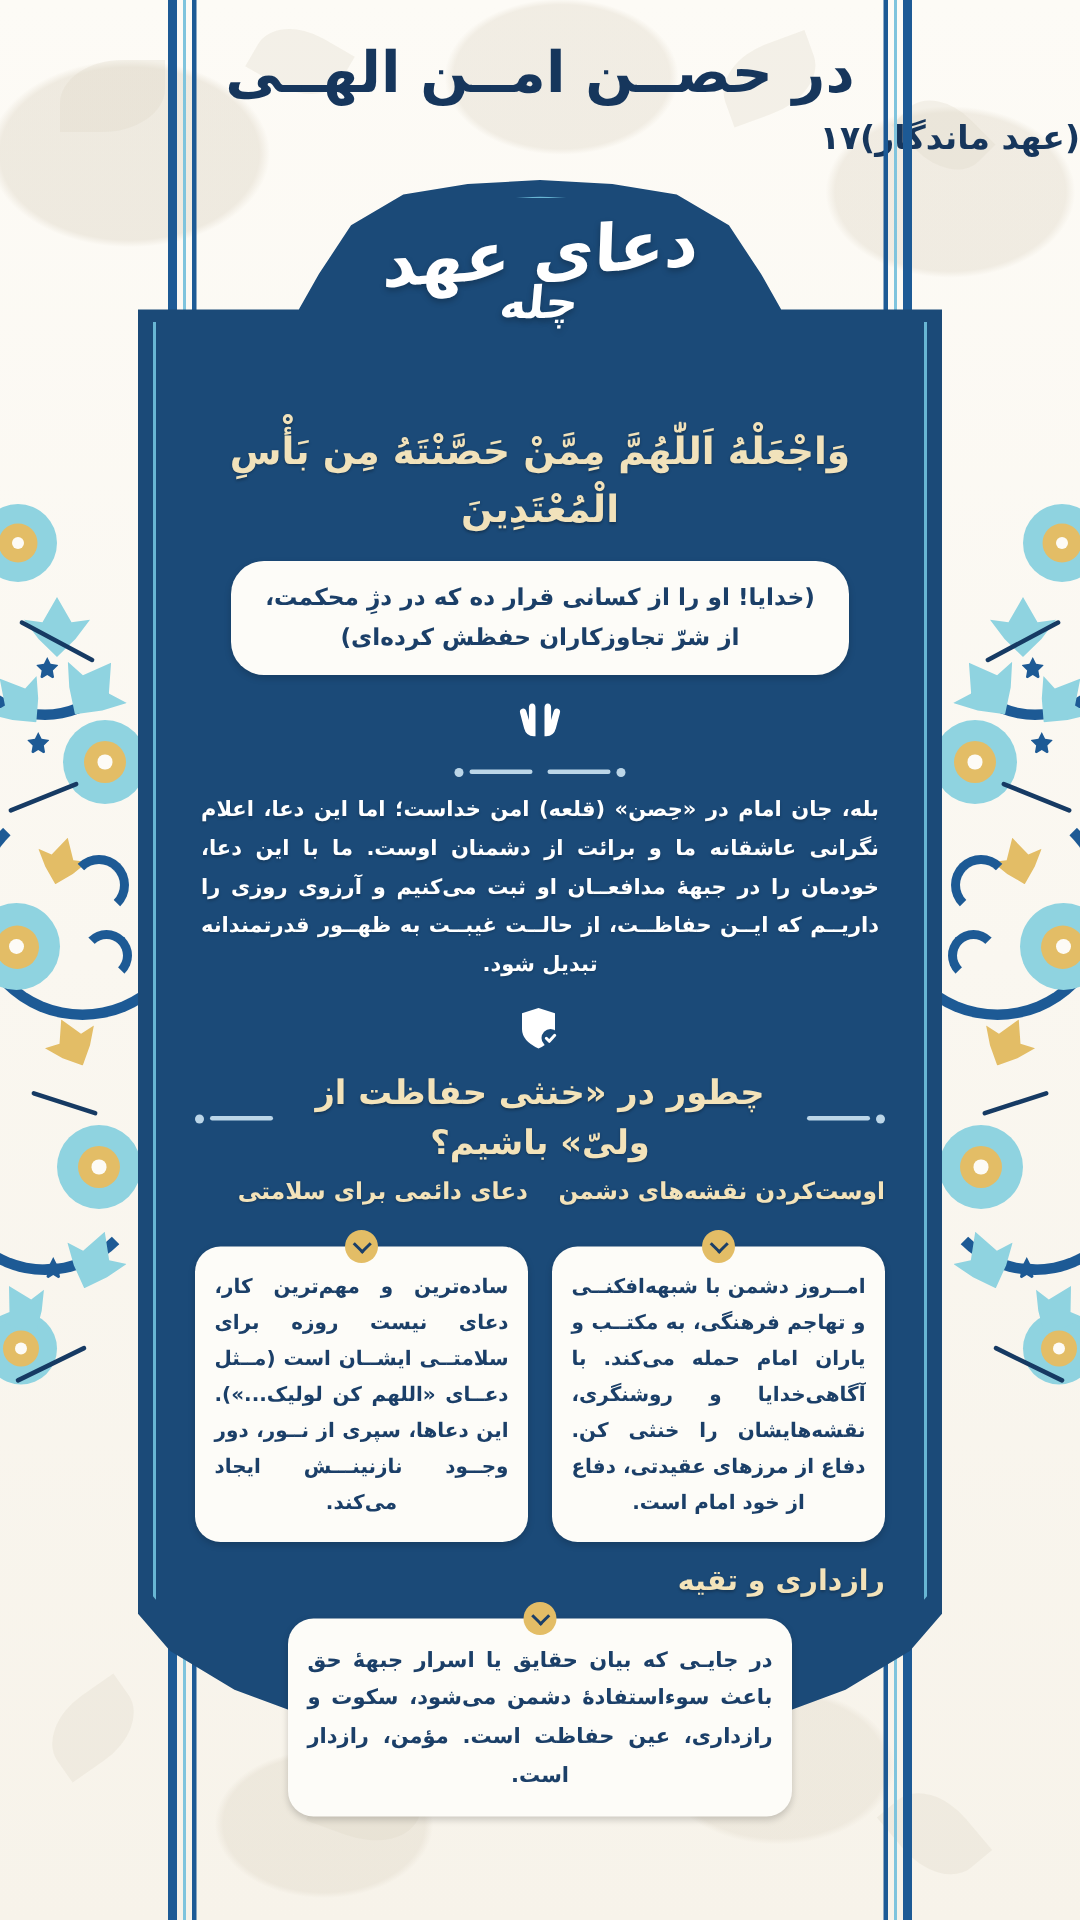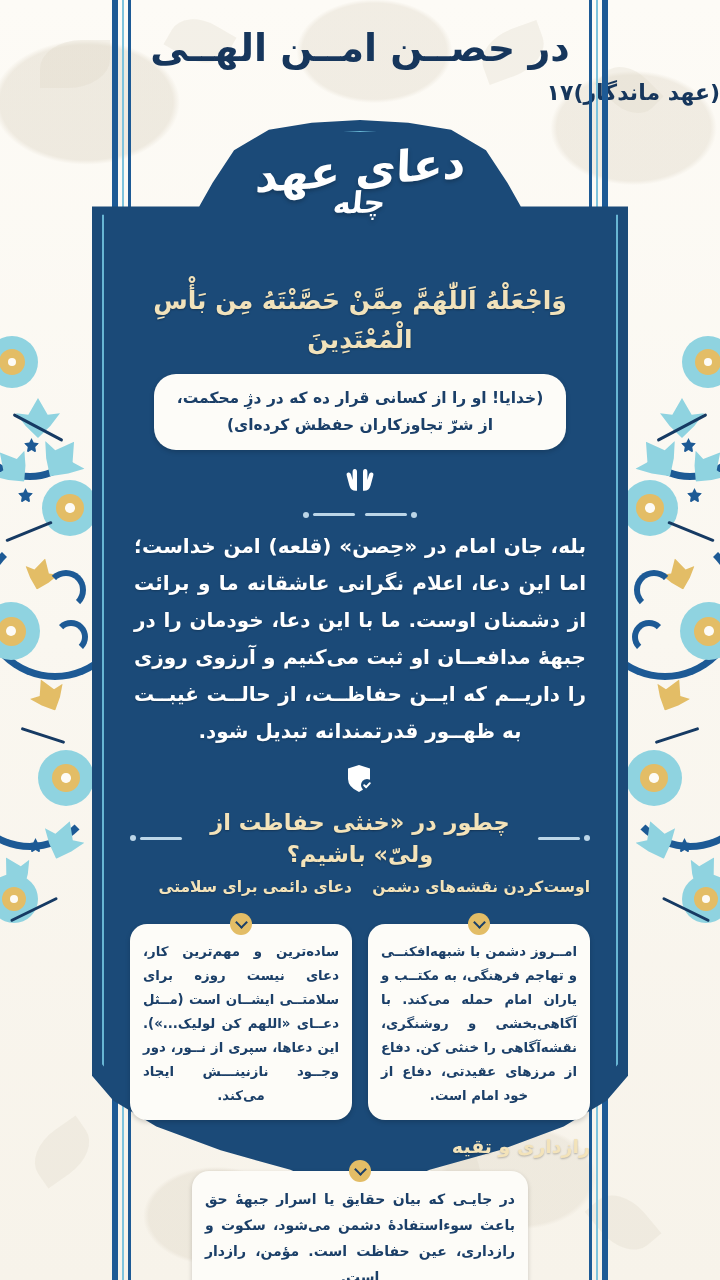--- a/index.html
+++ b/index.html
@@ -155,21 +155,21 @@
     color:#f3e3ba; font-size:22.5px; font-weight:700;
     line-height:1.45; text-align:center;
     text-shadow:0 1px 2px rgba(0,0,0,.28);
   }
   .dash { flex:0 0 auto; display:flex; align-items:center; gap:4px; }
   .dash .ln { width:42px; height:3px; background:#bcd6e8; border-radius:2px; }
   .dash .dt { width:6px; height:6px; border-radius:50%; background:#bcd6e8; }
 
   
   .body-text {
-    color:#ffffff; font-size:20px; font-weight:700;
+    color:#ffffff; font-size:14px; font-weight:700;
     line-height:1.85; text-align:justify; text-align-last:center;
     margin-top:10px; padding:0 8px;
     text-shadow:0 1px 2px rgba(0,0,0,.22);
   }
 
   
   .cols { display:flex; gap:16px; margin-top:6px; padding:0 4px; }
   .col { flex:1; }
   .col-title {
     color:#f3e3ba; font-size:15.5px; font-weight:700;
@@ -378,21 +378,21 @@
             <span class="ln"></span>
             <span class="dt"></span>
           </span>
       </div>
 
       <div class="cols">
         <div class="col">
           <div class="col-title">اوست‌کردن نقشه‌های دشمن</div>
           <div class="card">
             <span class="chev"></span>
-            <span>امــروز دشمن با شبهه‌افکنــی و تهاجم فرهنگی، به مکتــب و یاران امام حمله می‌کند. با آگاهی‌بخشی و روشنگری، نقشه‌آگاهی را خنثی کن. دفاع از مرزهای عقیدتی، دفاع از خود امام است.</span>
+            <span>امــروز دشمن با شبهه‌افکنــی و تهاجم فرهنگی، به مکتــب و یاران امام حمله می‌کند. با آگاهی‌خدایا و روشنگری، نقشه‌هایشان را خنثی کن. دفاع از مرزهای عقیدتی، دفاع از خود امام است.</span>
           </div>
         </div>
         <div class="col">
           <div class="col-title">دعای دائمی برای سلامتی</div>
           <div class="card">
             <span class="chev"></span>
             <span>ساده‌ترین و مهم‌ترین کار، دعای نیست روزه برای سلامتــی ایشــان است (مــثل دعــای «اللهم کن لولیک...»). این دعاها، سپری از نــور، دور وجــود نازنینـــش ایجاد می‌کند.</span>
           </div>
         </div>
       </div>

